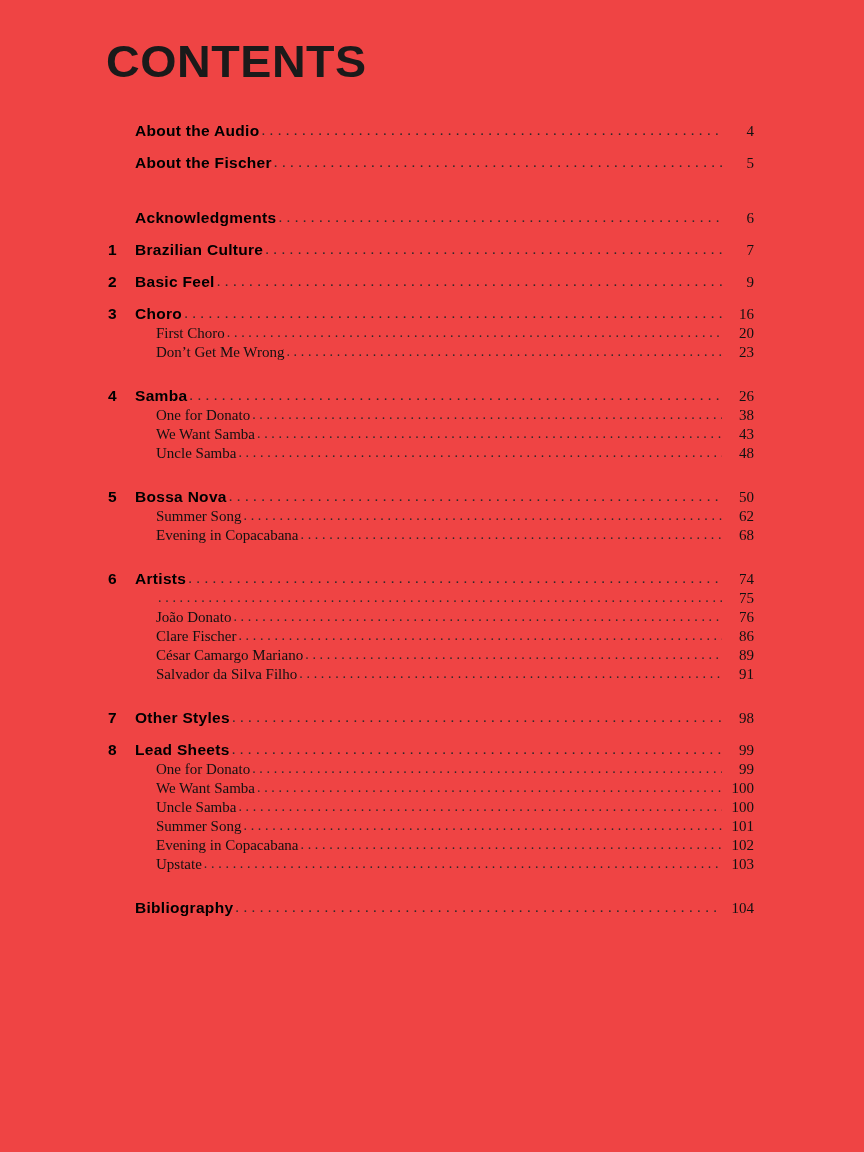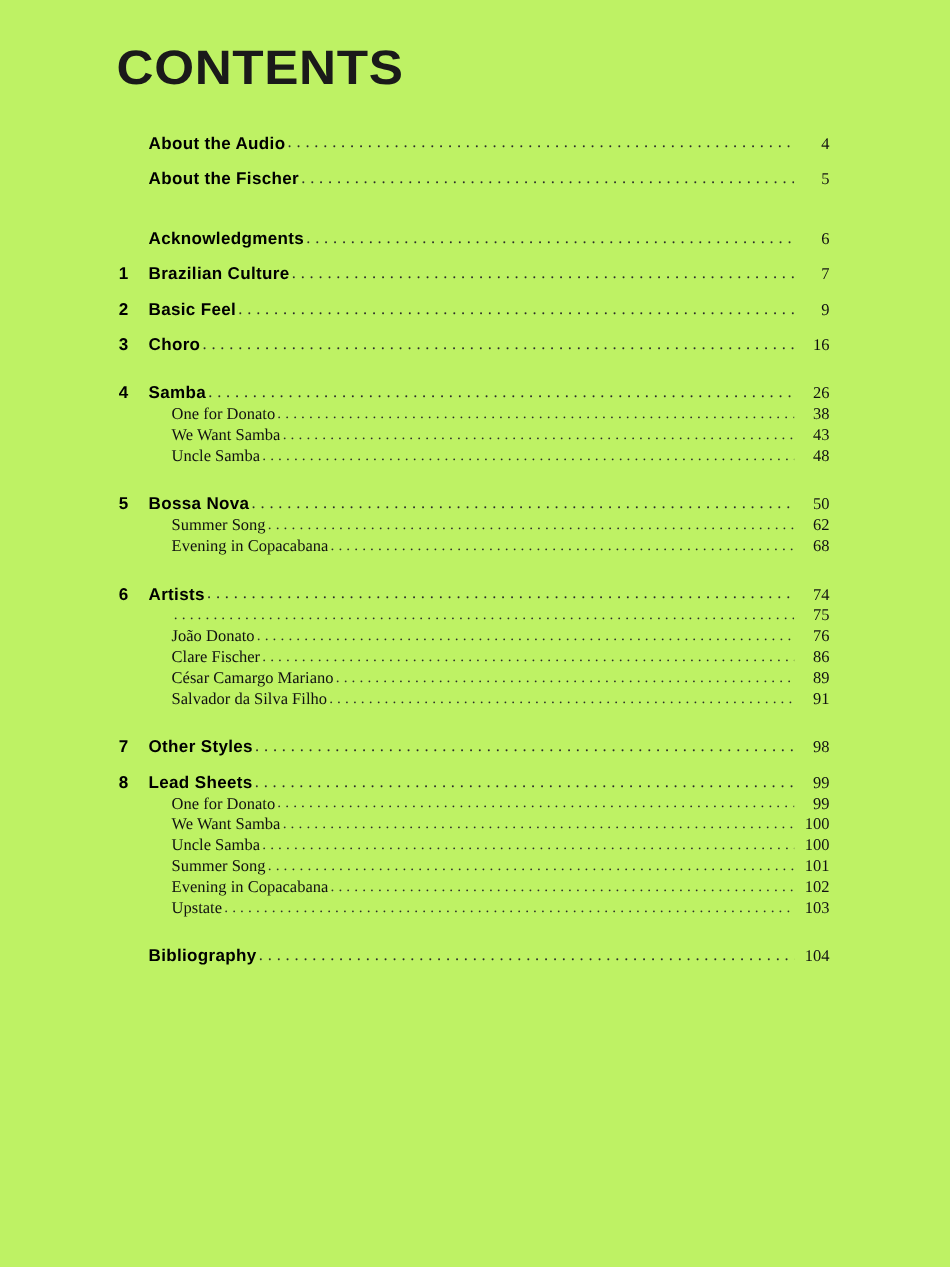--- a/index.html
+++ b/index.html
@@ -14,21 +14,21 @@
     font-family: "Liberation Sans", sans-serif;
     color: #000000;
     -webkit-font-smoothing: antialiased;
   }
 
   #page {
     position: absolute;
     left: 0; top: 0;
     width: 864px;
     height: 1152px;
-    background: #bef264;
+    background: #ef4444;
     overflow: hidden;
   }
 
   
   #contents-title {
     position: absolute;
     left: 106px;
     top: 38px;
     font-family: "Liberation Sans", sans-serif;
     font-weight: bold;
@@ -188,20 +188,32 @@
         <span class="label">Basic Feel</span>
         <span class="leader"></span>
         <span class="pageno">9</span>
       </div>
       <div class="toc-row row-major">
         <span class="num">3</span>
         <span class="label">Choro</span>
         <span class="leader"></span>
         <span class="pageno">16</span>
       </div>
+      <div class="toc-row row-sub">
+        <span class="num"></span>
+        <span class="label">First Choro</span>
+        <span class="leader"></span>
+        <span class="pageno">20</span>
+      </div>
+      <div class="toc-row row-sub">
+        <span class="num"></span>
+        <span class="label">Don’t Get Me Wrong</span>
+        <span class="leader"></span>
+        <span class="pageno">23</span>
+      </div>
       <div class="gap-md"></div>
       <div class="toc-row row-major">
         <span class="num">4</span>
         <span class="label">Samba</span>
         <span class="leader"></span>
         <span class="pageno">26</span>
       </div>
       <div class="toc-row row-sub">
         <span class="num"></span>
         <span class="label">One for Donato</span>

